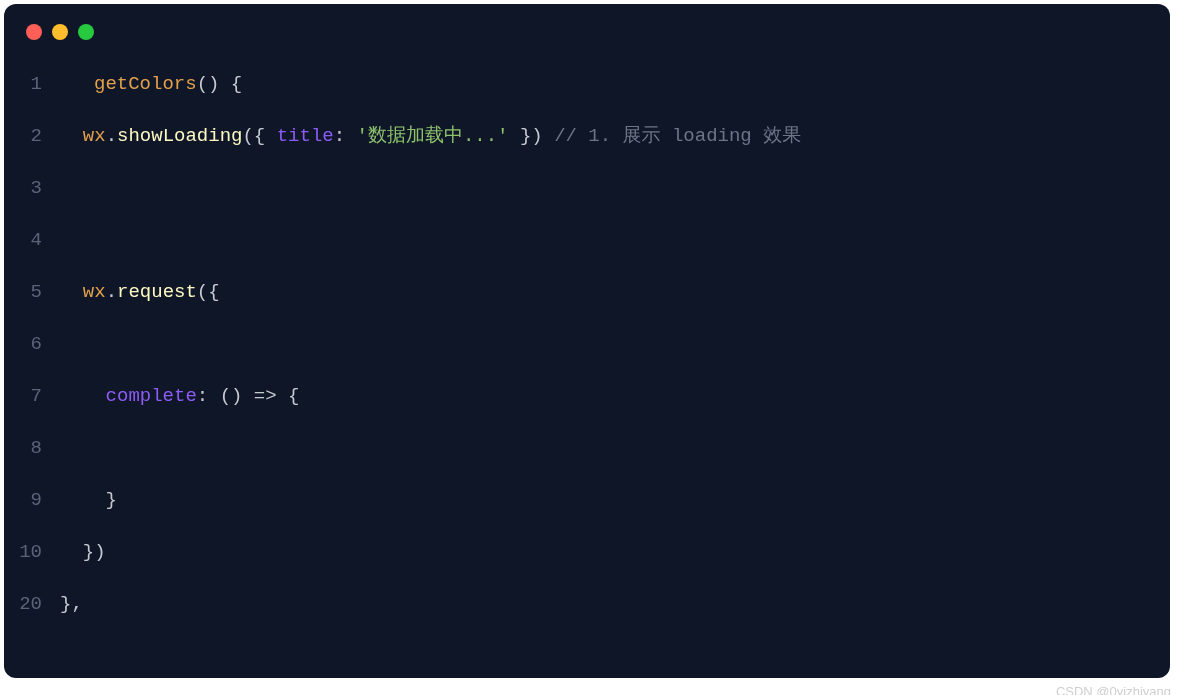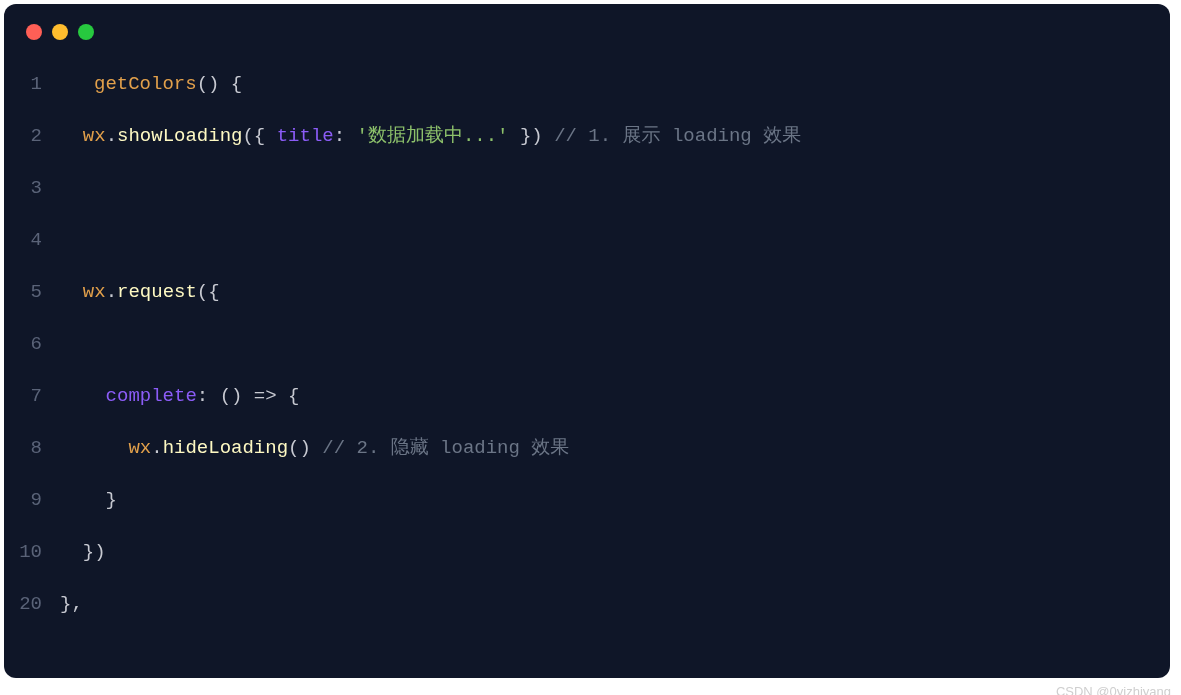--- a/index.html
+++ b/index.html
@@ -108,21 +108,20 @@
       <div class="code-line">
         <span class="line-number">6</span>
         <span class="line-content"><span class="tok-punct">    </span></span>
       </div>
       <div class="code-line">
         <span class="line-number">7</span>
         <span class="line-content"><span class="tok-punct">    </span><span class="tok-prop">complete</span><span class="tok-punct">: () </span><span class="tok-arrow">=&gt;</span><span class="tok-punct"> {</span></span>
       </div>
       <div class="code-line">
         <span class="line-number">8</span>
-        <span class="line-content"><span class="tok-punct">      </span><span class="tok-obj">wx</span><span class="tok-punct">.</span><span class="tok-method">hideLoading</span><span class="tok-punct">() </span><span class="tok-comment">// 2. 隐藏 loading 效果</span></span>
       </div>
       <div class="code-line">
         <span class="line-number">9</span>
         <span class="line-content"><span class="tok-punct">    }</span></span>
       </div>
       <div class="code-line">
         <span class="line-number">10</span>
         <span class="line-content"><span class="tok-punct">  })</span></span>
       </div>
       <div class="code-line">

